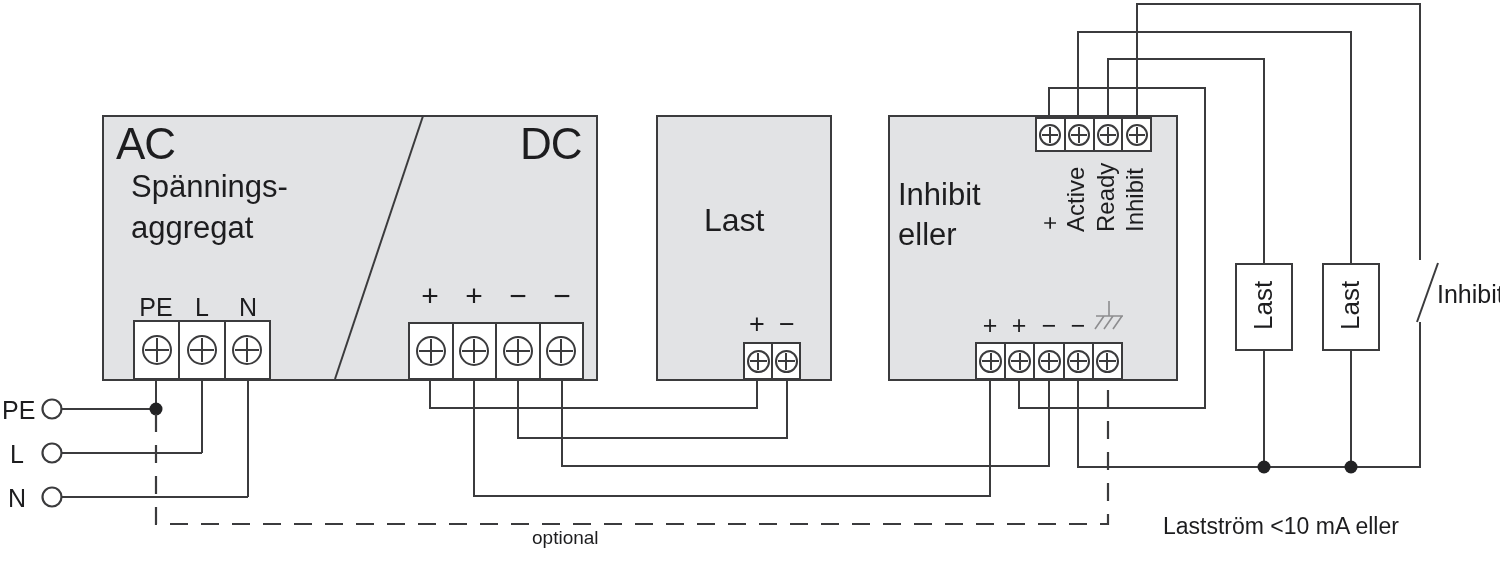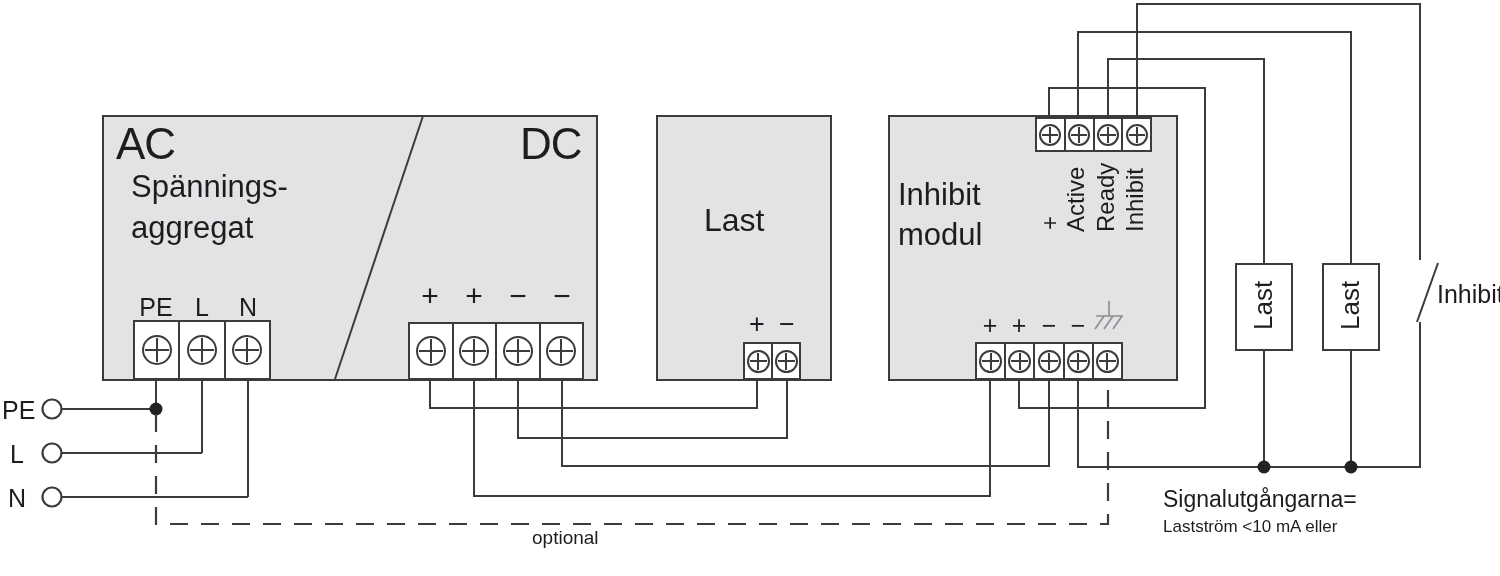--- a/index.html
+++ b/index.html
@@ -164,37 +164,36 @@
   <div class="lbl cx" style="left:430px;top:280px;font-size:30px">+</div>
   <div class="lbl cx" style="left:474px;top:280px;font-size:30px">+</div>
   <div class="lbl cx" style="left:518px;top:280px;font-size:30px">−</div>
   <div class="lbl cx" style="left:562px;top:280px;font-size:30px">−</div>
 
   <div class="lbl" style="left:704px;top:204px;font-size:32px">Last</div>
   <div class="lbl cx" style="left:757px;top:310px;font-size:27px">+</div>
   <div class="lbl cx" style="left:787px;top:310px;font-size:27px">−</div>
 
   <div class="lbl med" style="left:898px;top:179px">Inhibit</div>
-  <div class="lbl med" style="left:898px;top:219px">modul</div>
+  <div class="lbl med" style="left:898px;top:219px">eller</div>
   <div class="lbl rot" style="left:1037px;top:230px;font-size:24px">+</div>
   <div class="lbl rot" style="left:1063px;top:232px;font-size:24px">Active</div>
   <div class="lbl rot" style="left:1093px;top:232px;font-size:24px">Ready</div>
   <div class="lbl rot" style="left:1122px;top:232px;font-size:24px">Inhibit</div>
   <div class="lbl cx" style="left:990px;top:312px;font-size:25px">+</div>
   <div class="lbl cx" style="left:1019px;top:312px;font-size:25px">+</div>
   <div class="lbl cx" style="left:1049px;top:312px;font-size:25px">−</div>
   <div class="lbl cx" style="left:1078px;top:312px;font-size:25px">−</div>
 
   <div class="lbl rot" style="left:1250px;top:330px;font-size:26px">Last</div>
   <div class="lbl rot" style="left:1337px;top:330px;font-size:26px">Last</div>
 
   <div class="lbl" style="left:2px;top:397px;font-size:25px">PE</div>
   <div class="lbl" style="left:10px;top:441px;font-size:25px">L</div>
   <div class="lbl" style="left:8px;top:485px;font-size:25px">N</div>
 
   <div class="lbl" style="left:1437px;top:281px;font-size:25px">Inhibit</div>
 
   <div class="lbl" style="left:532px;top:528px;font-size:19px">optional</div>
 
-  <div class="lbl note-line" style="left:1163px;top:486px;font-size:23px">Signalutgångarna=</div>
-  <div class="lbl note-line" style="left:1163px;top:513px;font-size:17px">Lastström &lt;10 mA eller</div>
+  <div class="lbl note-line" style="left:1163px;top:513px;font-size:23px">Lastström &lt;10 mA eller</div>
 
 </div>
 
 </body></html>

